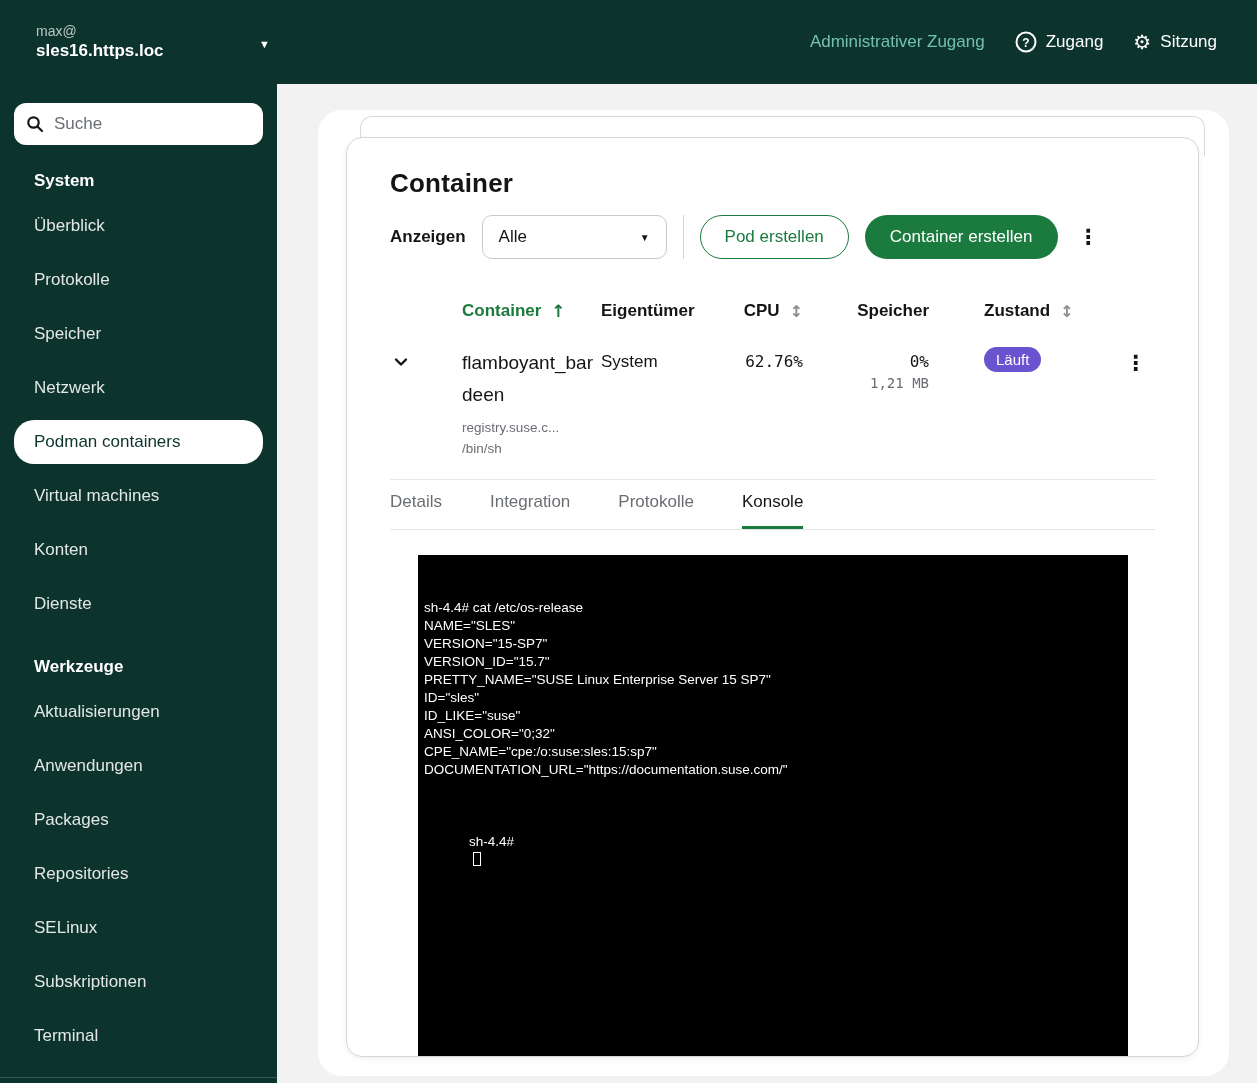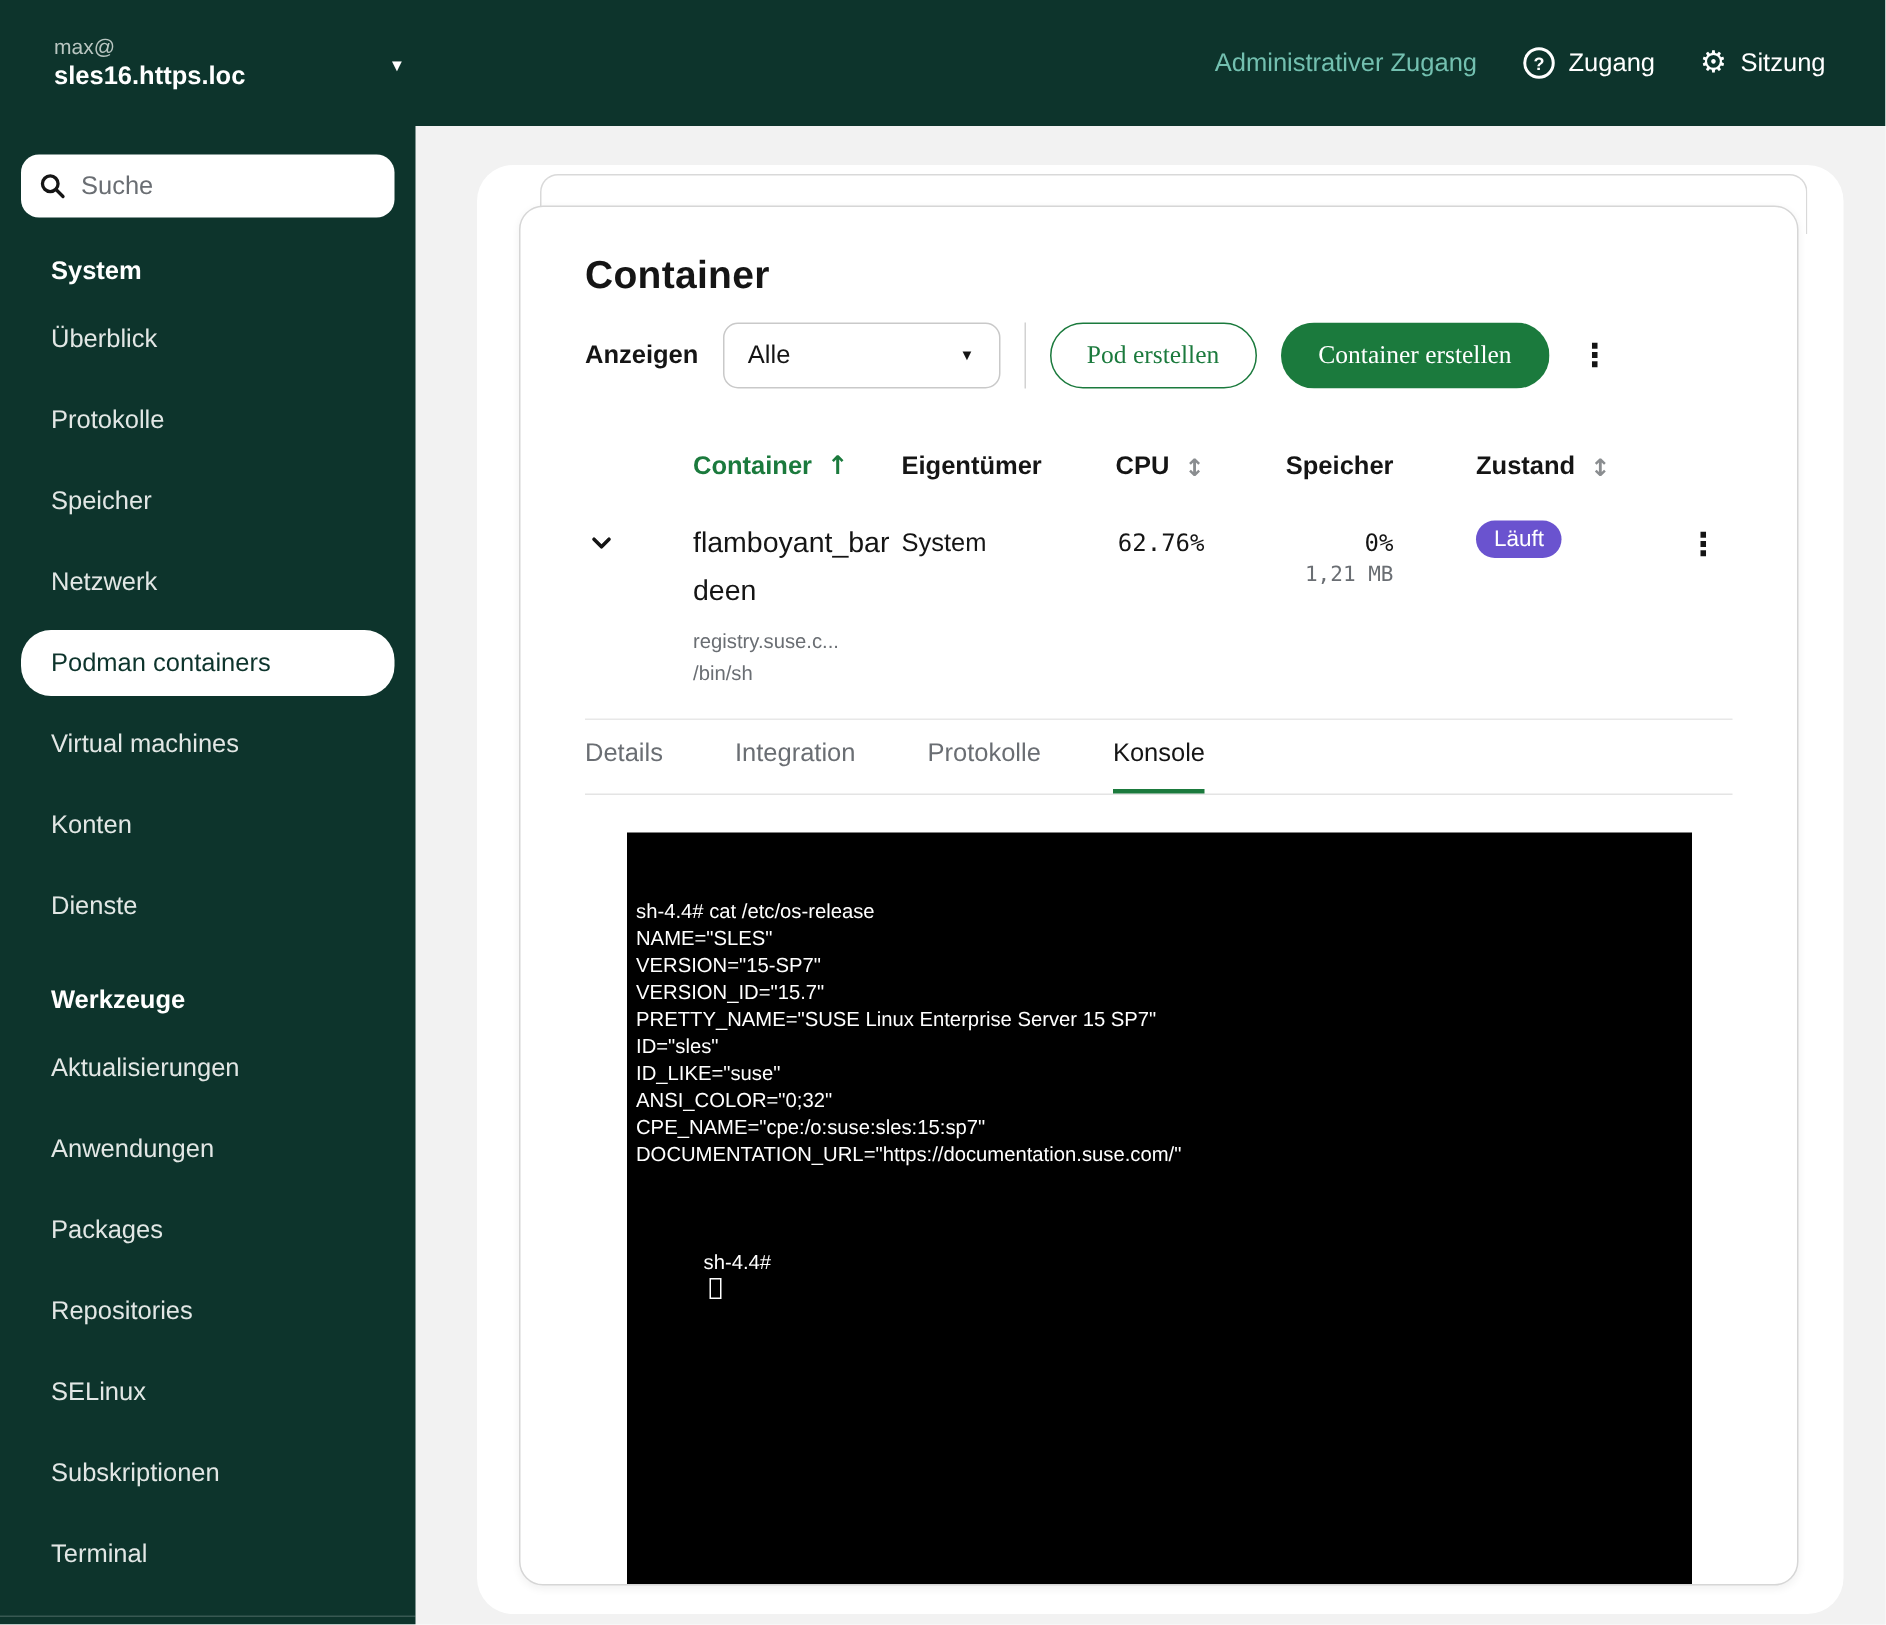--- a/index.html
+++ b/index.html
@@ -65,21 +65,21 @@
 
   
   .toolbar{display:flex;align-items:center;margin-top:16px;height:44px;gap:16px;}
   .toolbar-label{font-weight:700;font-size:17px;}
   .filter-select{width:185px;height:44px;border:1px solid #c9c9c9;border-radius:10px;
     display:flex;align-items:center;justify-content:space-between;
     padding:0 16px;font-size:17px;cursor:pointer;background:#fff;}
   .filter-select .caret{font-size:10px;color:#151515;}
   .v-divider{width:1px;height:44px;background:#d2d2d2;}
   .btn{height:44px;border-radius:22px;font-size:17px;display:flex;align-items:center;
-    padding:0 24px;cursor:pointer;border:1px solid transparent;font-family:Liberation Serif, serif;}
+    padding:0 24px;cursor:pointer;border:1px solid transparent;font-family:Liberation Sans, sans-serif;}
   .btn-secondary{background:#ffffff;border-color:var(--accent-green);color:var(--accent-green);}
   .btn-primary{background:var(--accent-green);color:#ffffff;}
   .kebab{font-size:21px;font-weight:700;color:#151515;cursor:pointer;padding:0 4px;
     font-family:"DejaVu Sans",sans-serif;}
 
   
   .ct-table{margin-top:30px;}
   .t-grid{display:grid;grid-template-columns:72px 139px 120px 82px 126px 192px 35px;}
   .t-head{align-items:center;height:44px;font-weight:700;font-size:17px;}
   .th{display:flex;align-items:center;gap:10px;}

